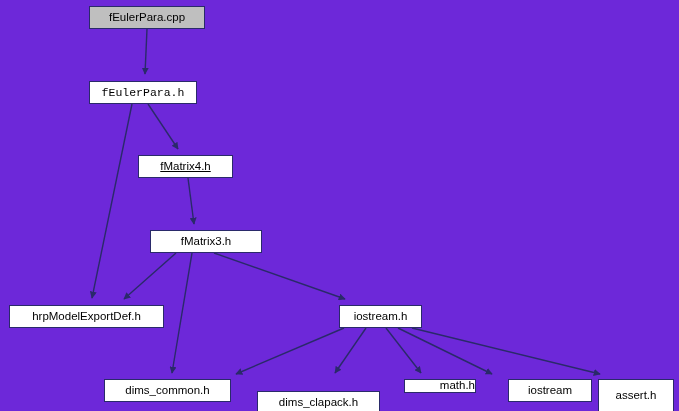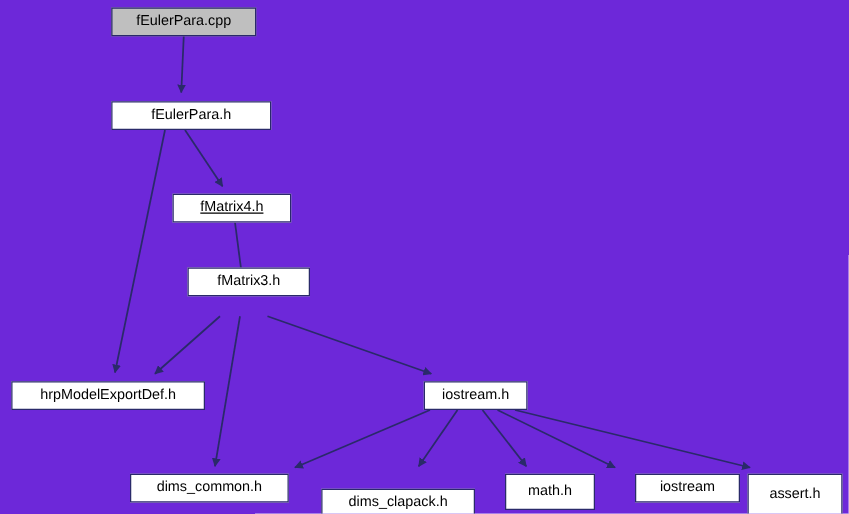--- a/index.html
+++ b/index.html
@@ -62,42 +62,42 @@
         <path d="M366,328 L335,373"></path>
         <path d="M386,328 L421,373"></path>
         <path d="M398,328 L492,374"></path>
         <path d="M412,328 L600,374"></path>
       </g>
   </svg>
   <div id="node-layer">
       <div class="node root" style="left: 89px; top: 6px; width: 116px; height: 23px;">
         <span>fEulerPara.cpp</span>
       </div>
-      <div class="node" style="left: 89px; top: 81px; width: 128px; height: 23px;">
+      <div class="node" style="left: 89px; top: 81px; width: 108px; height: 23px; font-family: Liberation Mono, monospace;">
         <span>fEulerPara.h</span>
       </div>
       <div class="node" style="left: 138px; top: 155px; width: 95px; height: 23px; text-decoration: underline;">
         <span>fMatrix4.h</span>
       </div>
-      <div class="node" style="left: 150px; top: 214px; width: 98px; height: 23px;">
+      <div class="node" style="left: 150px; top: 230px; width: 112px; height: 23px;">
         <span>fMatrix3.h</span>
       </div>
       <div class="node" style="left: 9px; top: 305px; width: 155px; height: 23px;">
         <span>hrpModelExportDef.h</span>
       </div>
       <div class="node" style="left: 339px; top: 305px; width: 83px; height: 23px;">
         <span>iostream.h</span>
       </div>
       <div class="node" style="left: 104px; top: 379px; width: 127px; height: 23px; text-align: center;">
         <span>dims_common.h</span>
       </div>
       <div class="node" style="left: 257px; top: 379px; width: 123px; height: 23px; margin-top: 12px;">
         <span>dims_clapack.h</span>
       </div>
-      <div class="node" style="left: 404px; top: 379px; width: 72px; height: 29px;">
+      <div class="node" style="left: 404px; top: 379px; width: 72px; height: 14px; justify-content: flex-end;">
         <span>math.h</span>
       </div>
       <div class="node" style="left: 508px; top: 379px; width: 84px; height: 23px;">
         <span>iostream</span>
       </div>
       <div class="node" style="left: 598px; top: 379px; width: 76px; height: 34px;">
         <span>assert.h</span>
       </div>
     </div>
 </div>

